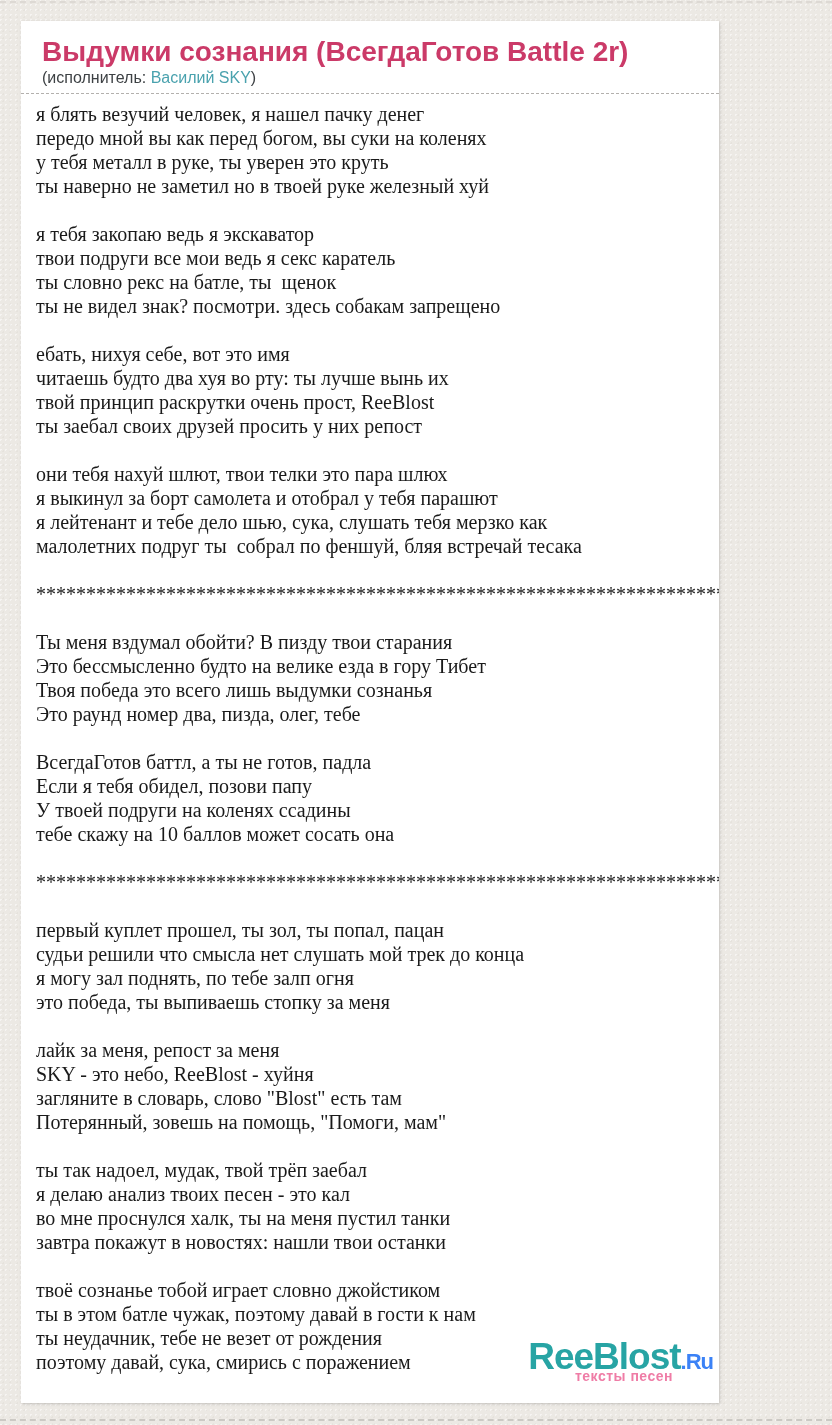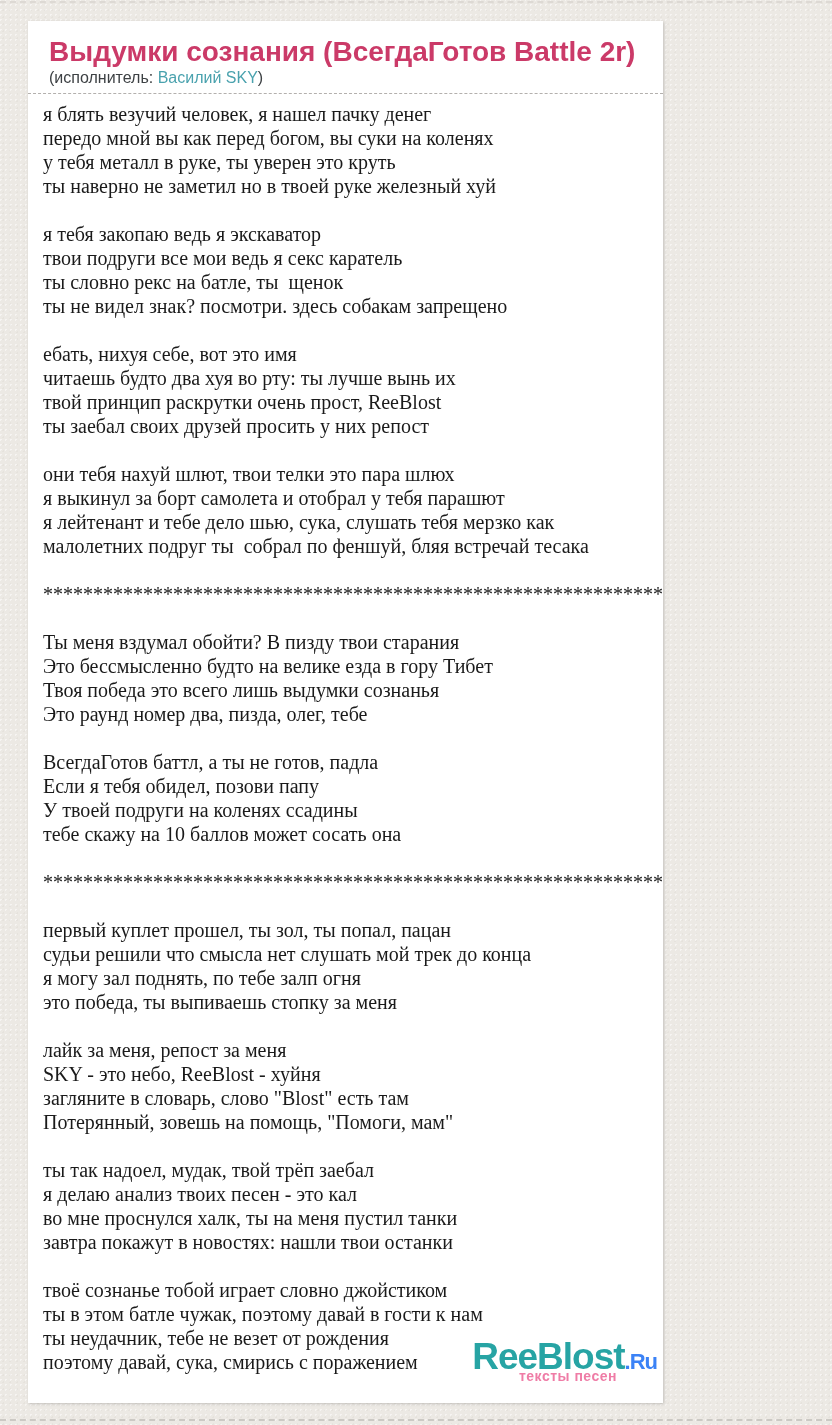--- a/index.html
+++ b/index.html
@@ -25,23 +25,23 @@
     position: absolute;
     left: 0;
     width: 100%;
     height: 0;
   }
   .edge-dash.top { top: 1px; border-top: 2px dashed #ddd9d4; }
   .edge-dash.bottom { top: 1419px; border-top: 2px dashed #ccc9c4; }
 
   .card {
     position: absolute;
-    left: 28px;
+    left: 21px;
     top: 21px;
-    width: 635px;
+    width: 698px;
     height: 1382px;
     background: #ffffff;
     box-shadow: 1px 1px 3px rgba(0,0,0,0.18);
     overflow: hidden;
   }
 
   .card-header {
     padding: 16px 21px 5px 21px;
     border-bottom: 1px dashed #b3b0ad;
   }

